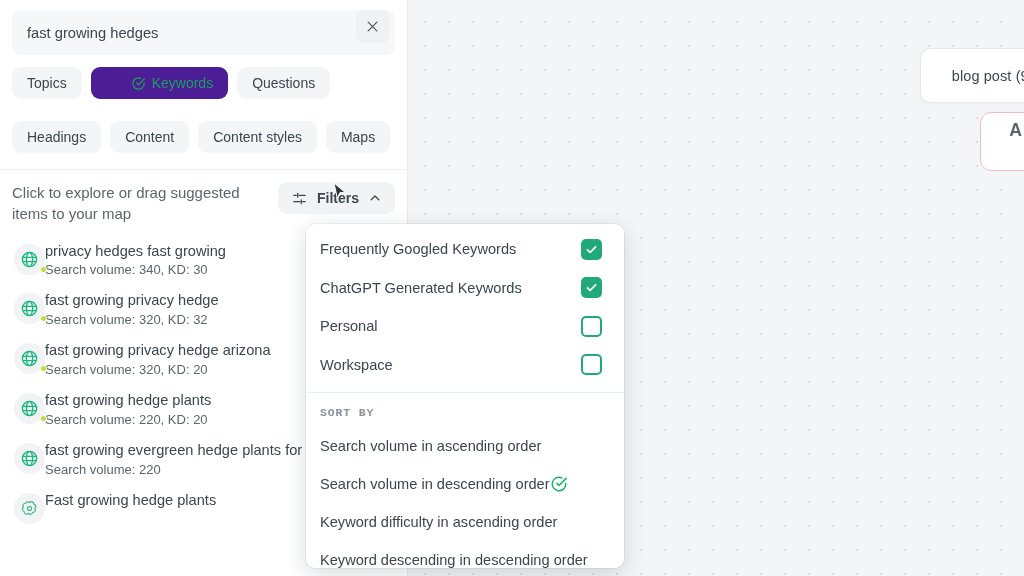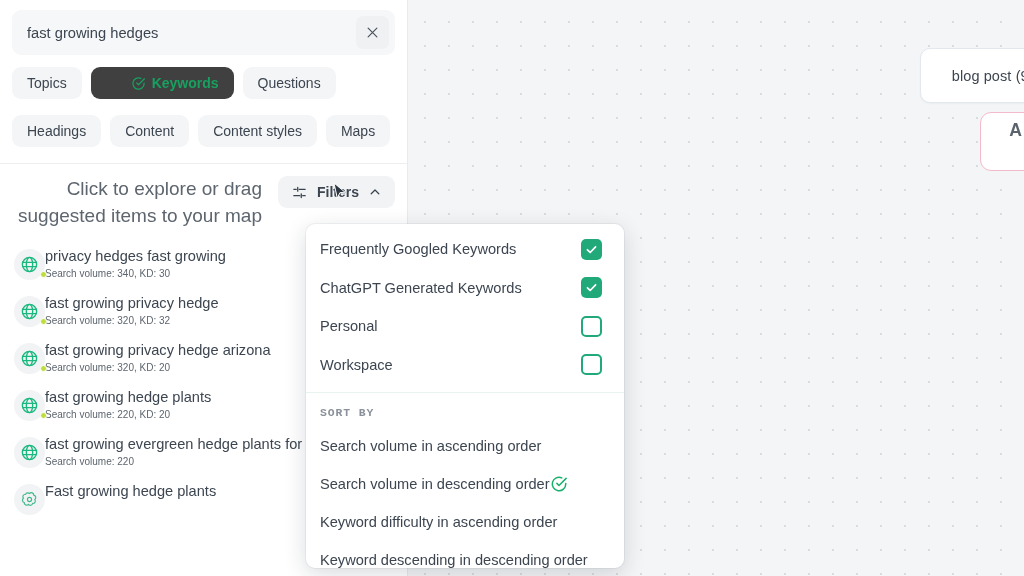--- a/index.html
+++ b/index.html
@@ -39,68 +39,68 @@
   }
 
   
   .panel {
     position: absolute; left: 0; top: 0; width: 407px; height: 576px;
     background: #ffffff; z-index: 5;
     box-shadow: 1px 0 0 rgba(20,30,50,.05);
   }
   .search-wrap { padding: 10px 12px 0; }
   .search-box {
-    display: flex; align-items: center; height: 45px;
+    display: flex; height: 45px;
     background: #f6f7f8; border-radius: 9px; padding: 0 6px 0 15px; gap: 20px;
   }
   .search-box input {
     flex: 1; border: 0; background: transparent; outline: none;
     font-family: "Liberation Sans", sans-serif; font-size: 14.7px; color: #3c4550;
   }
   .clear-btn {
     width: 33px; height: 33px; border-radius: 7px; background: #f0f1f3;
     display: flex; align-items: center; justify-content: center; cursor: pointer;
   }
 
-  .pills { padding: 12px 12px 0; display: flex; flex-wrap: wrap; gap: 16px 9px; }
+  .pills { padding: 12px 12px 0; display: flex; flex-wrap: wrap; gap: 22px 9px; }
   .pill {
     display: flex; align-items: center; gap: 6px;
     height: 32px; padding: 0 15px; border-radius: 9px;
     background: #f4f5f6; color: #3c4550; font-size: 14px; cursor: pointer;
     white-space: nowrap;
   }
-  .pill.active { background: #404040; color: #17a05f; font-weight: 700; padding-left: 40px; }
+  .pill.active { background: #4c1d95; color: #17a05f; font-weight: 400; padding-left: 40px; }
 
   .panel-divider { height: 1px; background: #eceef0; margin: 16px 0 0; }
 
   .hint-row {
     display: flex; align-items: flex-start; justify-content: space-between;
     padding: 12px 12px 0 12px; gap: 10px;
   }
-  .hint-text { font-size: 19px; color: #5d656e; line-height: 1.42; max-width: 250px; text-align: right; }
+  .hint-text { font-size: 15px; color: #5d656e; line-height: 1.42; max-width: 250px; }
   .filters-btn {
     position: relative; display: flex; align-items: center; gap: 9px;
     height: 32px; padding: 0 13px; border-radius: 9px;
     background: #f2f3f5; color: #3c4550; font-size: 14px; font-weight: 700;
     cursor: pointer; white-space: nowrap;
   }
 
   .kw-list { padding: 10px 0 0 0; }
   .kw-item { display: flex; align-items: flex-start; padding: 7px 12px 7px 14px; cursor: pointer; }
   .kw-ico-wrap { position: relative; flex: 0 0 auto; margin-top: 2px; }
   .kw-ico {
     width: 31px; height: 31px; border-radius: 50%; background: #f1f3f4;
     display: flex; align-items: center; justify-content: center;
   }
   .kw-dot {
     position: absolute; right: -2px; bottom: 2px; width: 7px; height: 7px;
     border-radius: 50%; background: #bede3c; border: 1.3px solid #ffffff;
   }
   .kw-title { font-size: 14.6px; color: #3c4550; line-height: 1.29; }
-  .kw-sub { font-size: 10px; color: #5d656e; margin-top: 2px; }
+  .kw-sub { font-size: 13px; color: #5d656e; margin-top: 2px; }
 
   
   .dropdown {
     position: absolute; left: 306px; top: 224px; width: 318px; height: 344px;
     background: #ffffff; border-radius: 9px; z-index: 20;
     box-shadow: 0 6px 22px rgba(20,30,50,.16), 0 0 0 1px rgba(20,30,50,.05);
     overflow: hidden;
   }
   .dd-row {
     display: flex; align-items: center; justify-content: space-between;

